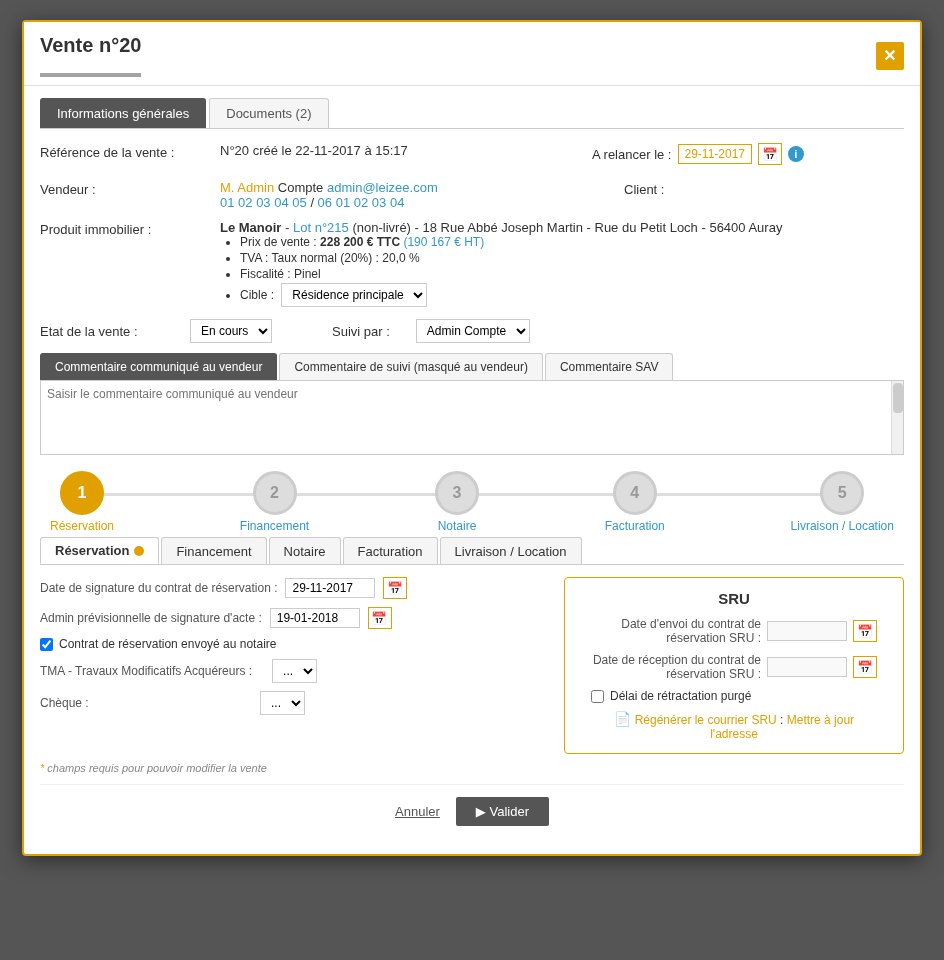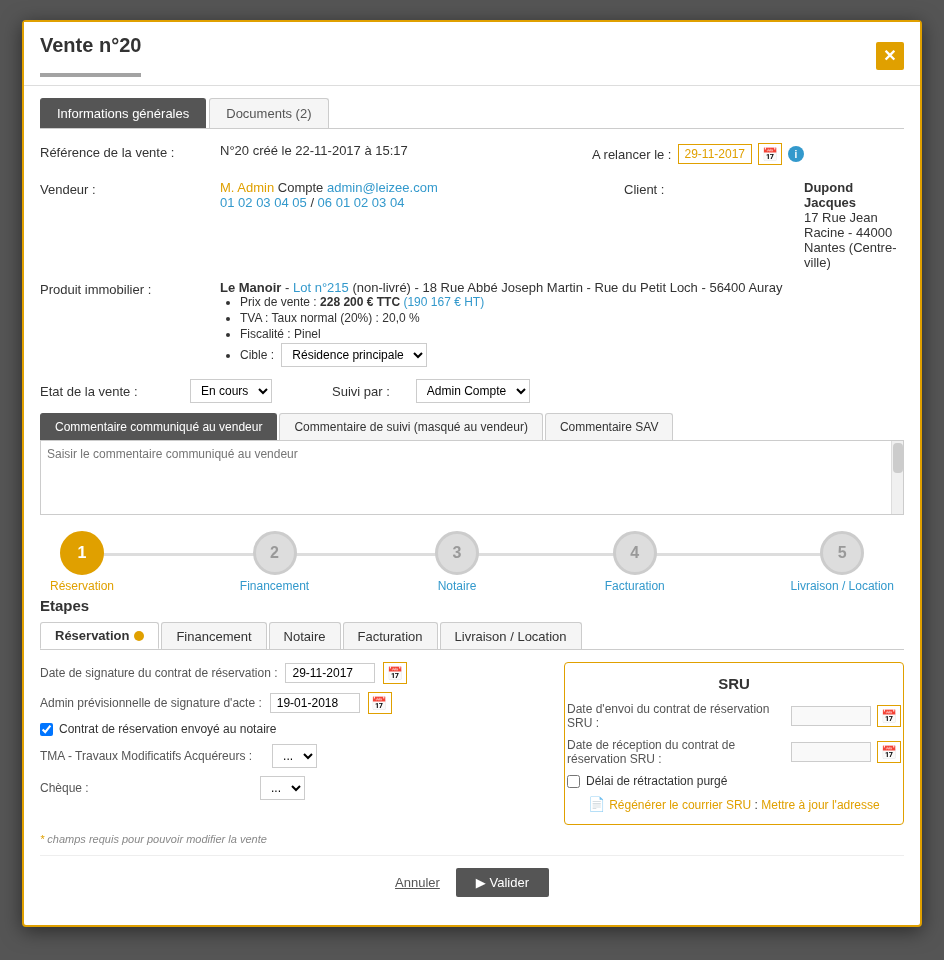--- a/index.html
+++ b/index.html
@@ -259,21 +259,21 @@
       display: flex;
       gap: 16px;
     }
     .etapes-left {
       flex: 1;
     }
     .etapes-right {
       flex: 0 0 340px;
       border: 1px solid #e0a000;
       border-radius: 4px;
-      padding: 12px 2px;
+      padding: 12px 26px;
     }
     .sru-title {
       text-align: center;
       font-weight: bold;
       font-size: 15px;
       margin-bottom: 10px;
     }
 
     .field-row {
       display: flex;
@@ -328,20 +328,21 @@
     .sru-field-row {
       display: flex;
       align-items: center;
       margin-bottom: 8px;
       gap: 6px;
     }
     .sru-field-label {
       font-size: 12px;
       color: #555;
       flex: 1;
+      text-align: right;
     }
     .sru-date-input {
       border: 1px solid #ccc;
       padding: 2px 4px;
       width: 80px;
       font-size: 12px;
       background: #f9f9f9;
     }
 
     
@@ -491,24 +492,20 @@
             <br>
             <a class="link-blue" href="#">01 02 03 04 05</a>
             <span> / </span>
             <a class="link-blue" href="#">06 01 02 03 04</a>
           </span>
         </div>
       </div>
       <div style="flex:0 0 280px;">
         <div class="form-row">
           <span class="form-label">Client :</span>
-          <span class="form-value">
-            <strong>Dupond Jacques</strong><br>
-            <span>17 Rue Jean Racine - 44000 Nantes (Centre-ville)</span>
-          </span>
         </div>
       </div>
     </div>
 
     <div class="form-row">
       <span class="form-label">Produit immobilier :</span>
       <span class="form-value">
         <a href="#" class="product-link">Le Manoir</a>
         <span> - </span>
         <a href="#" class="lot-link">Lot n°215</a>
@@ -576,21 +573,20 @@
         <div class="step-circle">4</div>
         <a href="#" class="step-label inactive">Facturation</a>
       </div>
       <div class="step-item">
         <div class="step-circle">5</div>
         <a href="#" class="step-label inactive">Livraison / Location</a>
       </div>
     </div>
 
     <div>
-      <div class="etapes-title">Etapes</div>
       <div class="etapes-tabs">
         <div class="etapes-tab active">
           <span>Réservation</span>
           <span class="orange-dot"></span>
         </div>
         <div class="etapes-tab">Financement</div>
         <div class="etapes-tab">Notaire</div>
         <div class="etapes-tab">Facturation</div>
         <div class="etapes-tab">Livraison / Location</div>
       </div>

